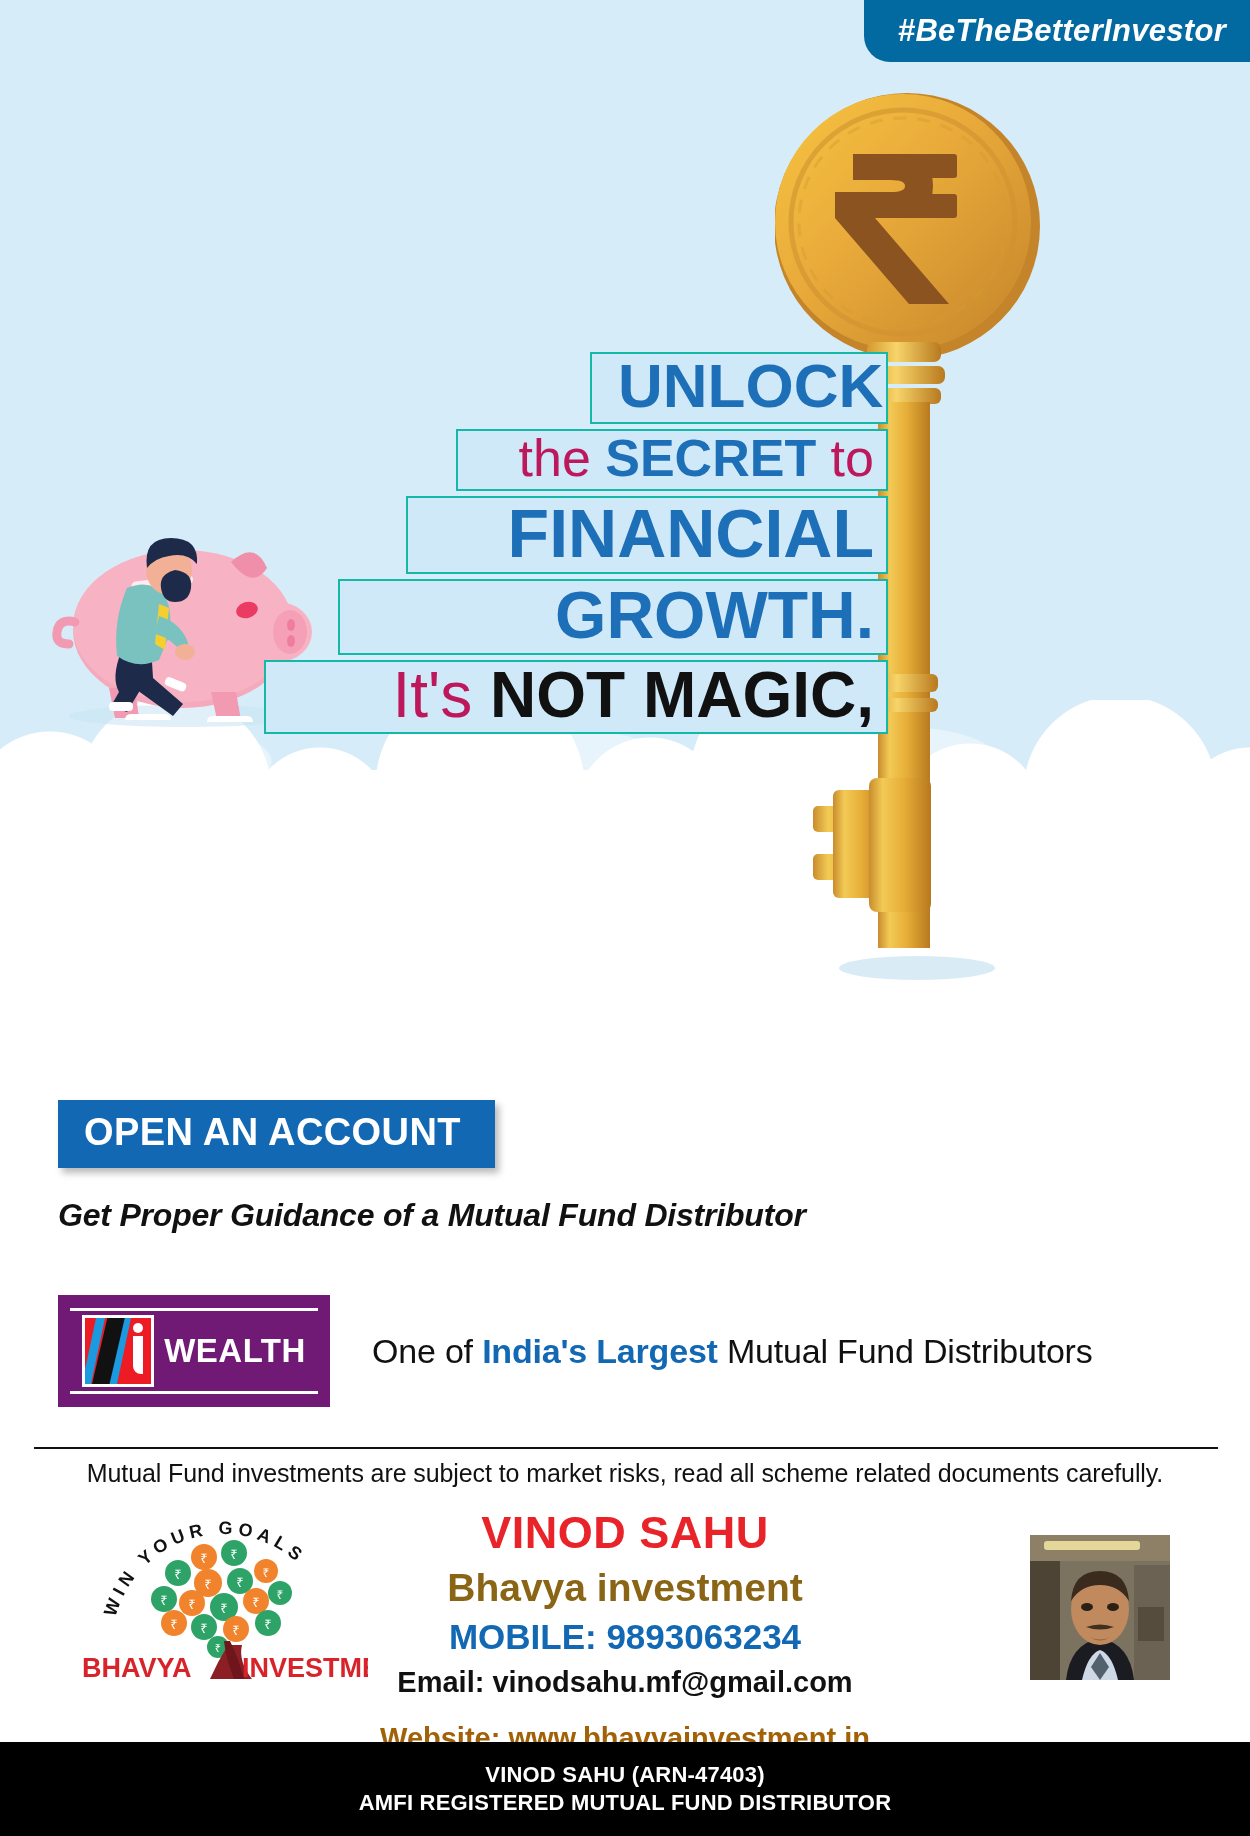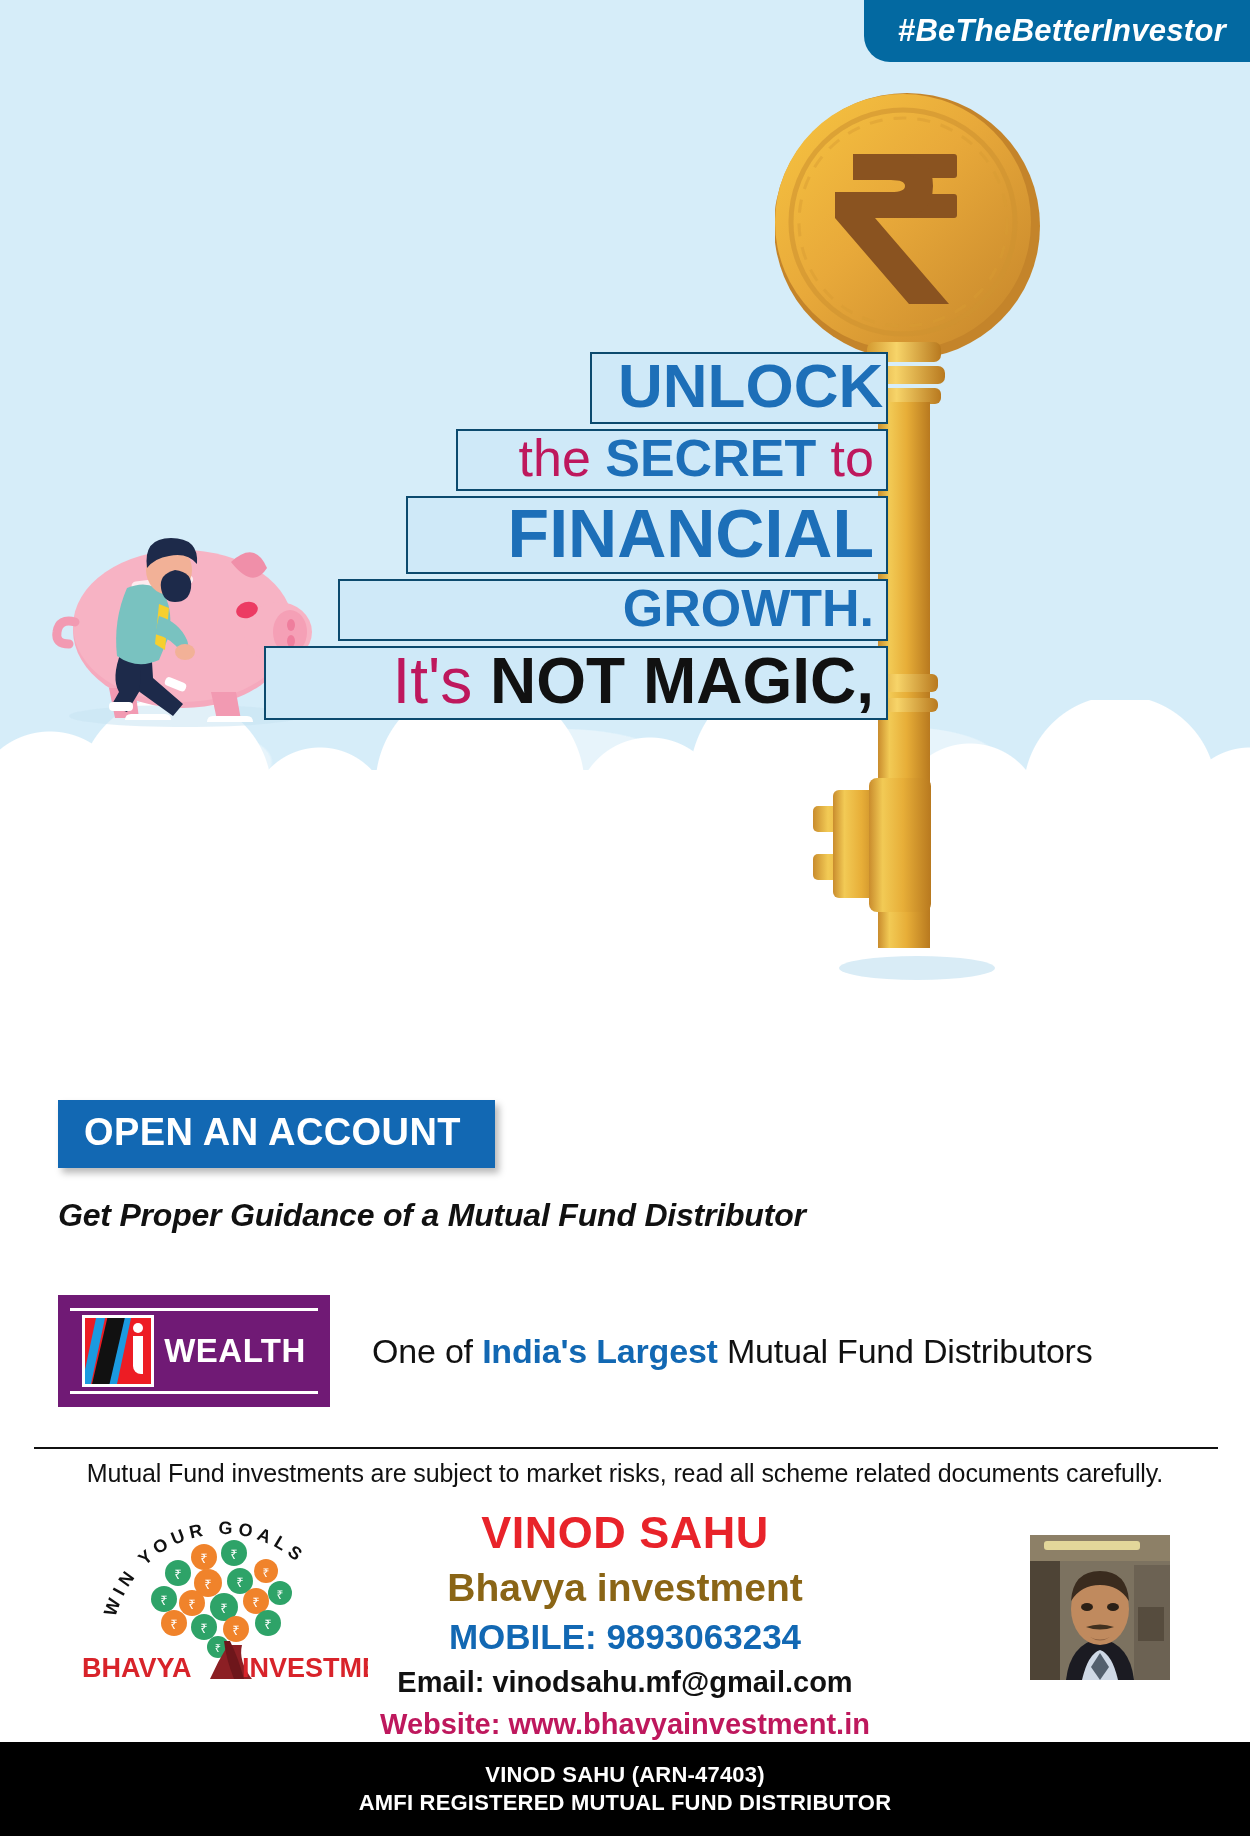--- a/index.html
+++ b/index.html
@@ -54,32 +54,32 @@
   
   .piggy{position:absolute;left:35px;top:470px;width:300px;height:260px;z-index:8;}
 
   
   .headline{
     position:absolute;left:0;top:352px;width:888px;z-index:20;
     text-align:right;
   }
   .hl-line{
     display:block;position:relative;
-    background:#cfe9f8;border:2px solid #0c4a6e;
+    background:#cfe9f8;border:2px solid #14b8a6;
     padding:1px 12px 5px 26px;margin:0 0 5px 0;
     font-weight:bold;line-height:1.0;white-space:nowrap;
   }
   .hl-line .blue{color:#1d6fb8;}
   .hl-line .black{color:#111;}
   .hl-line .red{color:#e52b27;}
   .hl-line .thin{font-weight:normal;color:#be185d;}
   .hl1{font-size:62px;margin-left:590px;}
   .hl2{font-size:52px;margin-left:456px;}
   .hl3{font-size:68px;margin-left:406px;}
-  .hl4{font-size:52px;margin-left:338px;}
+  .hl4{font-size:66px;margin-left:338px;}
   .hl5{font-size:64px;margin-left:264px;}
   .hl6{font-size:66px;margin-left:186px;}
 
   
   .cta-wrap{position:absolute;left:58px;top:1100px;z-index:25;}
   .cta-btn{
     display:inline-block;background:#1268b3;color:#fff;
     font-size:38px;font-weight:bold;letter-spacing:.4px;
     padding:11px 34px 14px 26px;
     box-shadow:4px 5px 7px rgba(0,0,0,.28);
@@ -121,21 +121,21 @@
   }
 
   
   .contact{
     position:absolute;left:340px;top:1508px;width:570px;text-align:center;z-index:25;line-height:1.12;
   }
   .c-name{font-size:45px;font-weight:bold;color:#e8232a;letter-spacing:.5px;}
   .c-firm{font-size:39px;font-weight:bold;color:#8a6516;margin-top:8px;}
   .c-mob{font-size:35px;font-weight:bold;color:#1268b3;margin-top:7px;}
   .c-mail{font-size:29px;font-weight:bold;color:#111;margin-top:10px;}
-  .c-web{font-size:29px;font-weight:bold;color:#be185d;margin-top:9px;}
+  .c-web{font-size:29px;font-weight:bold;color:#a16207;margin-top:23px;}
 
   
   .bhavya{position:absolute;left:78px;top:1495px;width:290px;height:190px;z-index:25;}
 
   
   .portrait{
     position:absolute;left:1030px;top:1535px;width:140px;height:145px;z-index:25;
     overflow:hidden;background:#6d6351;
   }
 

